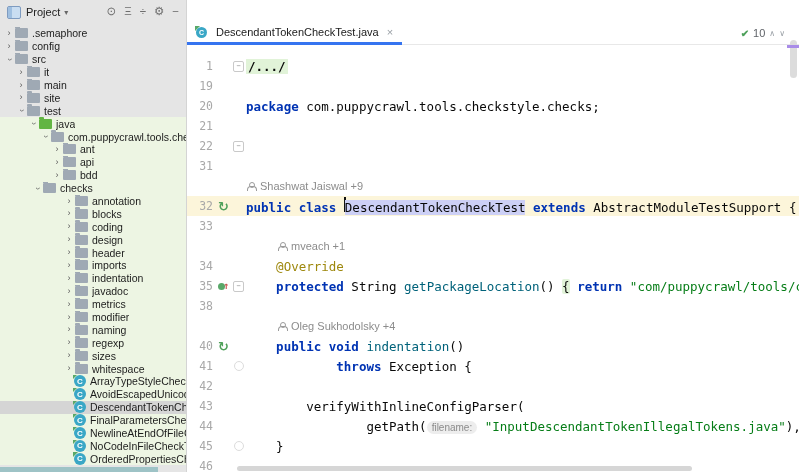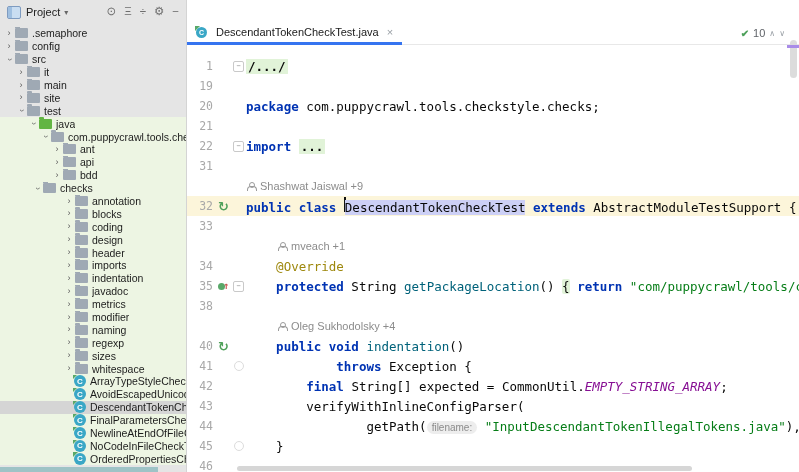--- a/index.html
+++ b/index.html
@@ -297,33 +297,33 @@
       <span class="wcount">10</span>
       <span class="wchev">∧</span>
       <span class="wchev">∨</span>
     </div>
 
     <div class="codewrap" id="code">
         <div class="crow"><span class="lnum">1</span><span class="gi"></span><span class="fz"><span class="foldbox">−</span></span><span class="ctext"><span class="f">/.../</span></span></div>
         <div class="crow"><span class="lnum">19</span><span class="gi"></span><span class="fz"></span><span class="ctext"></span></div>
         <div class="crow"><span class="lnum">20</span><span class="gi"></span><span class="fz"></span><span class="ctext"><span class="k">package</span><span class="p"> com.puppycrawl.tools.checkstyle.checks;</span></span></div>
         <div class="crow"><span class="lnum">21</span><span class="gi"></span><span class="fz"></span><span class="ctext"></span></div>
-        <div class="crow"><span class="lnum">22</span><span class="gi"></span><span class="fz"><span class="foldbox">−</span></span><span class="ctext"><span class="k">import</span><span class="p"> </span><span class="f">...</span></span></div>
+        <div class="crow"><span class="lnum">22</span><span class="gi"></span><span class="fz"><span class="foldbox">−</span></span></div>
         <div class="crow"><span class="lnum">31</span><span class="gi"></span><span class="fz"></span><span class="ctext"></span></div>
         <div class="crow inlay inpad0"><span class="person"></span><span>Shashwat Jaiswal +9</span></div>
         <div class="crow current"><span class="lnum">32</span><span class="gi"><span class="runico">↻</span></span><span class="fz"></span><span class="ctext"><span class="k">public class</span><span class="p"> </span><span class="caret"></span><span class="sel">DescendantTokenCheckTest</span><span class="p"> </span><span class="k">extends</span><span class="p"> AbstractModuleTestSupport {</span></span></div>
         <div class="crow"><span class="lnum">33</span><span class="gi"></span><span class="fz"></span><span class="ctext"></span></div>
         <div class="crow inlay inpad1"><span class="person"></span><span>mveach +1</span></div>
         <div class="crow"><span class="lnum">34</span><span class="gi"></span><span class="fz"></span><span class="ctext"><span class="p">    </span><span class="a">@Override</span></span></div>
         <div class="crow"><span class="lnum">35</span><span class="gi"><span class="ovr"><span class="dot"></span><span class="arr">↑</span></span></span><span class="fz"><span class="foldbox">−</span></span><span class="ctext"><span class="p">    </span><span class="k">protected</span><span class="p"> String </span><span class="m">getPackageLocation</span><span class="p">() </span><span class="fb">{</span><span class="p"> </span><span class="k">return</span><span class="p"> </span><span class="s">"com/puppycrawl/tools/checkstyle/checks/des</span></span></div>
         <div class="crow"><span class="lnum">38</span><span class="gi"></span><span class="fz"></span><span class="ctext"></span></div>
         <div class="crow inlay inpad1"><span class="person"></span><span>Oleg Sukhodolsky +4</span></div>
         <div class="crow"><span class="lnum">40</span><span class="gi"><span class="runico">↻</span></span><span class="fz"></span><span class="ctext"><span class="p">    </span><span class="k">public void</span><span class="p"> </span><span class="m">indentation</span><span class="p">()</span></span></div>
         <div class="crow"><span class="lnum">41</span><span class="gi"></span><span class="fz"><span class="foldfaint"></span></span><span class="ctext"><span class="p">            </span><span class="k">throws</span><span class="p"> Exception {</span></span></div>
-        <div class="crow"><span class="lnum">42</span><span class="gi"></span><span class="fz"></span><span class="ctext"><span class="p">        </span><span class="k">final</span><span class="p"> String[] expected = CommonUtil.</span><span class="fi">EMPTY_STRING_ARRAY</span><span class="p">;</span></span></div>
+        <div class="crow"><span class="lnum">42</span><span class="gi"></span><span class="fz"></span></div>
         <div class="crow"><span class="lnum">43</span><span class="gi"></span><span class="fz"></span><span class="ctext"><span class="p">        verifyWithInlineConfigParser(</span></span></div>
         <div class="crow"><span class="lnum">44</span><span class="gi"></span><span class="fz"></span><span class="ctext"><span class="p">                getPath(</span><span class="h">filename:</span><span class="p"> </span><span class="s">"InputDescendantTokenIllegalTokens.java"</span><span class="p">), expected);</span></span></div>
         <div class="crow"><span class="lnum">45</span><span class="gi"></span><span class="fz"><span class="foldfaint"></span></span><span class="ctext"><span class="p">    }</span></span></div>
         <div class="crow"><span class="lnum">46</span><span class="gi"></span><span class="fz"></span><span class="ctext"></span></div>
       </div>
 
     <div class="vscroll"></div>
     <div class="vmark"></div>
     <div class="hscroll"></div>
   </div>

